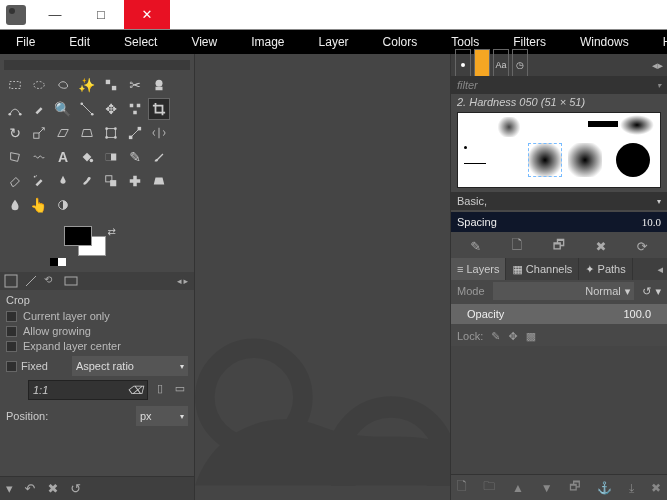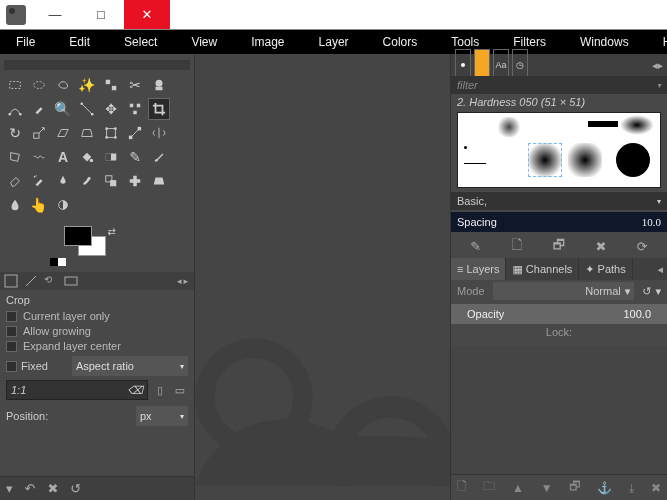--- a/index.html
+++ b/index.html
@@ -30,21 +30,21 @@
 .options-tabs { display: flex; height: 18px; background: #3f3f3f; align-items: center; padding: 0 4px; gap: 6px; color: #aaa; font-size: 10px; }
 .options-tabs .tab-ico { width: 14px; height: 14px; }
 .opts-arrows { margin-left: auto; font-size: 9px; letter-spacing: 2px; }
 .tool-options { flex: 1; padding: 4px 6px; color: #ccc; overflow: hidden; }
 .opt-title { font-size: 11px; margin-bottom: 4px; }
 .chk-row { display: flex; align-items: center; gap: 6px; margin: 3px 0; font-size: 11px; color: #bbb; }
 .chk { width: 11px; height: 11px; background: #2f2f2f; border: 1px solid #666; }
 .fixed-row { display: flex; align-items: center; gap: 4px; margin-top: 4px; }
 .dropdown { background: #555; height: 20px; display: flex; align-items: center; padding: 0 4px; color: #ddd; font-size: 11px; }
 .caret { margin-left: auto; font-size: 8px; }
-.ratio-row { display: flex; align-items: center; gap: 4px; margin-top: 4px; }
+.ratio-row { display: flex; gap: 4px; margin-top: 4px; margin-left: 22px; }
 .ratio-input { flex: 1; background: #333; color: #ccc; font-style: italic; height: 20px; padding: 0 4px; border: 1px solid #222; display: flex; align-items: center; }
 .mini-ico { width: 16px; height: 16px; color: #aaa; display: flex; align-items: center; justify-content: center; font-size: 11px; }
 .pos-row { display: flex; align-items: center; gap: 12px; margin-top: 6px; font-size: 11px; }
 .bottom-bar { height: 24px; background: #3f3f3f; display: flex; align-items: center; padding: 0 6px; gap: 12px; color: #aaa; border-top: 1px solid #333; }
 .bottom-bar .ico { font-size: 13px; }
 .center-pane { flex: 1; background: #454545; position: relative; }
 .watermark { position: absolute; inset: 0; opacity: 0.08; }
 .right-pane { width: 217px; background: #484848; display: flex; flex-direction: column; border-left: 1px solid #333; }
 .rp-header { height: 22px; display: flex; align-items: center; padding: 0 4px; gap: 3px; background: #3f3f3f; }
 .rp-ico { width: 16px; height: 32px; border: 1px solid #666; display: flex; align-items: center; justify-content: center; color: #ccc; font-size: 9px; text-align: center; }
@@ -67,21 +67,21 @@
 .spacing-row .val { margin-left: auto; font-family: Liberation Serif, serif; }
 .brush-actions { height: 24px; display: flex; align-items: center; justify-content: space-around; color: #aaa; padding: 0 4px; }
 .brush-actions .ico { font-size: 13px; }
 .layers-tabs { height: 22px; display: flex; background: #3f3f3f; align-items: center; font-size: 11px; color: #ccc; }
 .ltab { padding: 0 6px; height: 100%; display: flex; align-items: center; gap: 3px; border-right: 1px solid #333; }
 .ltab.active { background: #555; }
 .mode-row { height: 22px; display: flex; align-items: center; padding: 0 6px; color: #999; font-size: 11px; gap: 4px; }
 .mode-row .drop { background: #555; flex: 1; margin: 0 4px; height: 18px; display: flex; align-items: center; justify-content: flex-end; padding: 0 4px; color: #ccc; }
 .opacity-row { height: 20px; background: #666; margin: 2px 0; display: flex; align-items: center; padding: 0 16px; color: #eee; font-size: 11px; }
 .opacity-row .val { margin-left: auto; }
-.lock-row { height: 20px; display: flex; align-items: center; padding: 0 6px; color: #999; font-size: 11px; gap: 8px; flex-direction: column; }
+.lock-row { height: 20px; display: flex; align-items: center; padding: 0 6px; color: #999; font-size: 11px; gap: 8px; }
 .layers-list { flex: 1; background: #454545; }
 .layers-actions { height: 26px; display: flex; align-items: center; justify-content: space-between; padding: 0 6px; color: #888; border-top: 1px solid #333; }
 .layers-actions .ico { font-size: 12px; }
 .rp-header .spacer { flex: 1; }
 </style>
 </head>
 <body>
 
 <div class="titlebar">
   <div class="titlebar-icon"></div>

